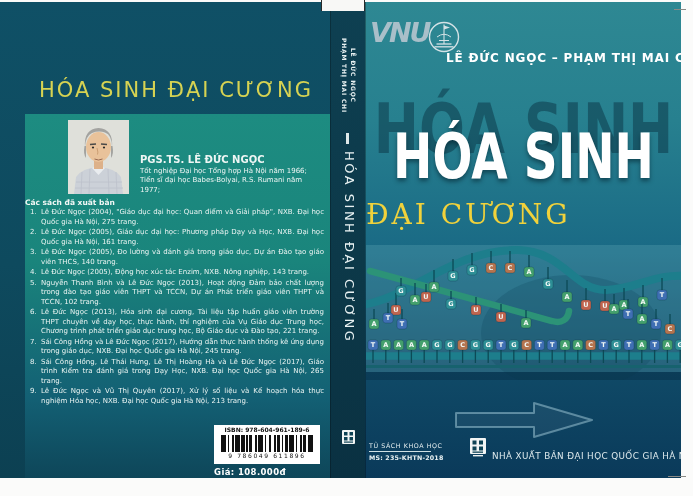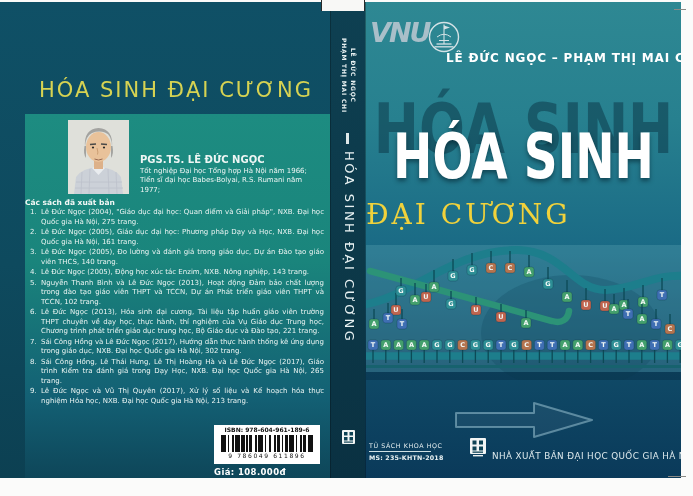--- a/index.html
+++ b/index.html
@@ -203,21 +203,21 @@
           <div class="book">
             <span class="num">5.</span>
             <span class="txt">Nguyễn Thanh Bình và Lê Đức Ngọc (2013), Hoạt động Đảm bảo chất lượng trong đào tạo giáo viên THPT và TCCN, Dự án Phát triển giáo viên THPT và TCCN, 102 trang.</span>
           </div>
           <div class="book">
             <span class="num">6.</span>
             <span class="txt">Lê Đức Ngọc (2013), Hóa sinh đại cương, Tài liệu tập huấn giáo viên trường THPT chuyên về dạy học, thực hành, thí nghiệm của Vụ Giáo dục Trung học, Chương trình phát triển giáo dục trung học, Bộ Giáo dục và Đào tạo, 221 trang.</span>
           </div>
           <div class="book">
             <span class="num">7.</span>
-            <span class="txt">Sái Công Hồng và Lê Đức Ngọc (2017), Hướng dẫn thực hành thống kê ứng dụng trong giáo dục, NXB. Đại học Quốc gia Hà Nội, 302 trang.</span>
+            <span class="txt">Sái Công Hồng và Lê Đức Ngọc (2017), Hướng dẫn thực hành thống kê ứng dụng trong giáo dục, NXB. Đại học Quốc gia Hà Nội, 245 trang.</span>
           </div>
           <div class="book">
             <span class="num">8.</span>
             <span class="txt">Sái Công Hồng, Lê Thái Hưng, Lê Thị Hoàng Hà và Lê Đức Ngọc (2017), Giáo trình Kiểm tra đánh giá trong Dạy Học, NXB. Đại học Quốc gia Hà Nội, 265 trang.</span>
           </div>
           <div class="book">
             <span class="num">9.</span>
             <span class="txt">Lê Đức Ngọc và Vũ Thị Quyên (2017), Xử lý số liệu và Kế hoạch hóa thực nghiệm Hóa học, NXB. Đại học Quốc gia Hà Nội, 213 trang.</span>
           </div>
         </div>

